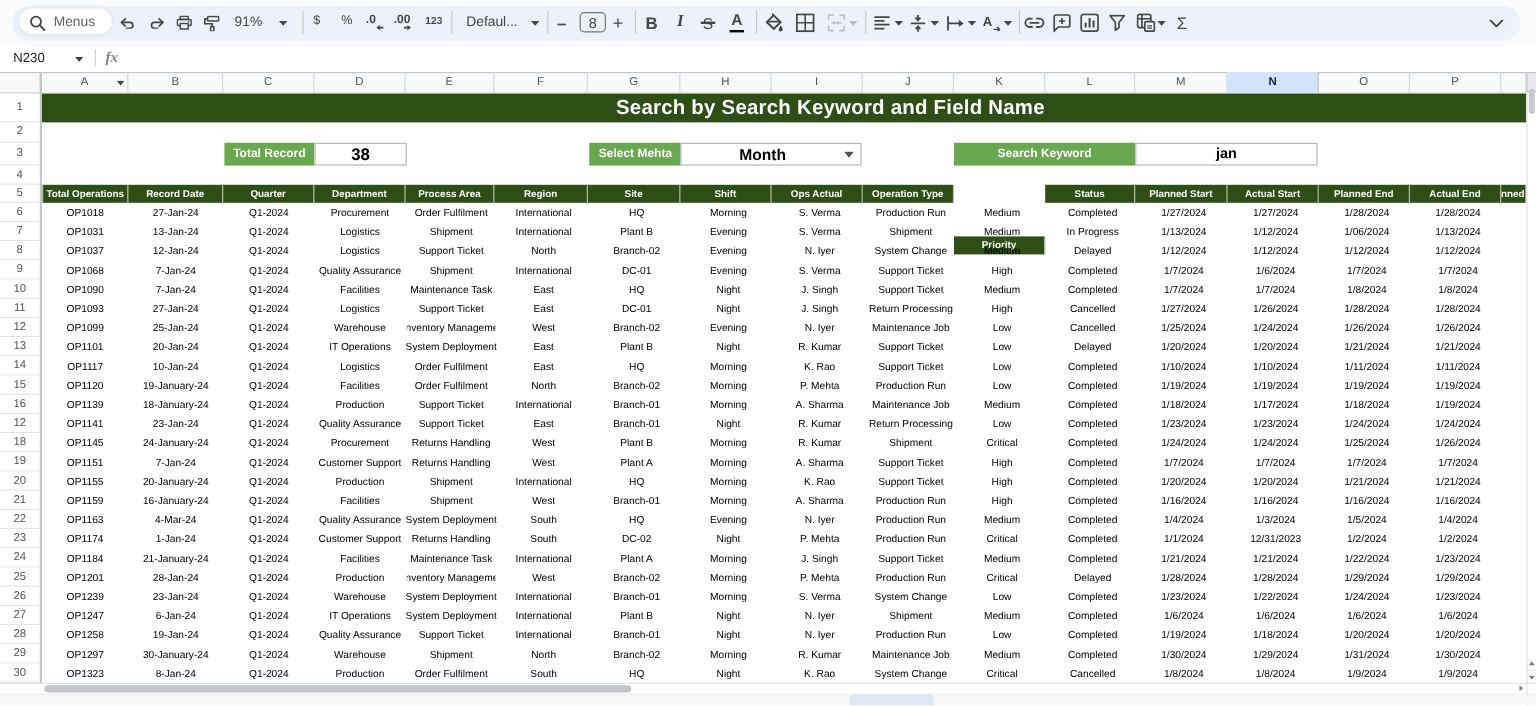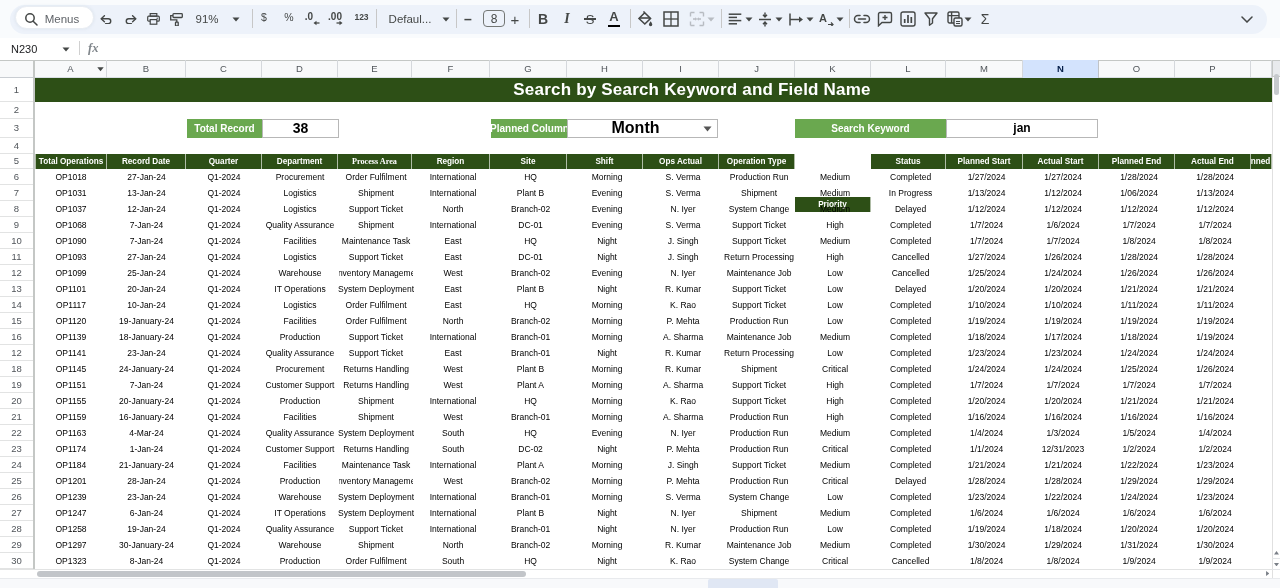--- a/index.html
+++ b/index.html
@@ -221,32 +221,32 @@
 <div class="rn" style="top:472.5px;height:16.0px">25</div>
 <div class="rn" style="top:488.5px;height:16.0px">26</div>
 <div class="rn" style="top:504.5px;height:16.0px">27</div>
 <div class="rn" style="top:520.5px;height:16.0px">28</div>
 <div class="rn" style="top:536.5px;height:16.0px">29</div>
 <div class="rn" style="top:552.5px;height:16.0px">30</div>
 <div class="abs" style="left:35px;top:78px;width:1237px;height:24px;background:#2d4f16"></div>
 <div class="abs" style="left:352px;top:78px;width:680px;height:24px;display:flex;align-items:center;justify-content:center;color:#fff;font-weight:bold;font-size:17px;letter-spacing:0.2px">Search by Search Keyword and Field Name</div>
 <div class="cell gbox" style="left:187px;top:118.5px;width:75px;height:19.0px">Total Record</div>
 <div class="cell wbox" style="left:262px;top:118.5px;width:77px;height:19.0px;font-size:14px">38</div>
-<div class="cell gbox" style="left:491px;top:118.5px;width:77px;height:19.0px">Planned Column</div>
-<div class="cell wbox" style="left:567px;top:118.5px;width:151px;height:19.0px;font-size:16px;padding-right:14px">Month</div>
+<div class="cell gbox" style="left:491px;top:118.5px;width:77px;height:19.0px">Select Mehta</div>
+<div class="cell wbox" style="left:567px;top:118.5px;width:151px;height:19.0px;font-size:13px;padding-right:14px">Month</div>
 <svg class="abs" style="left:703px;top:126.0px" width="9" height="6" viewBox="0 0 9 6">
     <path d="M0.5 0.5 L8.5 0.5 L4.5 5.5 Z" fill="#555"></path>
   </svg>
 <div class="cell gbox" style="left:795px;top:118.5px;width:151px;height:19.0px">Search Keyword</div>
 <div class="cell wbox" style="left:946px;top:118.5px;width:152px;height:19.0px;font-size:12px">jan</div>
 <div class="cell hc" style="left:35px;top:153.5px;width:72px;height:15.0px;border-left:1px solid rgba(255,255,255,.62);">Total Operations</div>
 <div class="cell hc" style="left:107px;top:153.5px;width:79px;height:15.0px;">Record Date</div>
 <div class="cell hc" style="left:186px;top:153.5px;width:76px;height:15.0px;">Quarter</div>
 <div class="cell hc" style="left:262px;top:153.5px;width:76px;height:15.0px;">Department</div>
-<div class="cell hc" style="left:338px;top:153.5px;width:74px;height:15.0px;font-family:Liberation Serif, serif;">Process Area</div>
+<div class="cell hc" style="left:338px;top:153.5px;width:74px;height:15.0px;">Process Area</div>
 <div class="cell hc" style="left:412px;top:153.5px;width:78px;height:15.0px;">Region</div>
 <div class="cell hc" style="left:490px;top:153.5px;width:77px;height:15.0px;">Site</div>
 <div class="cell hc" style="left:567px;top:153.5px;width:76px;height:15.0px;">Shift</div>
 <div class="cell hc" style="left:643px;top:153.5px;width:76px;height:15.0px;">Ops Actual</div>
 <div class="cell hc" style="left:719px;top:153.5px;width:76px;height:15.0px;">Operation Type</div>
 <div class="cell hc" style="left:795px;top:153.5px;width:76px;height:15.0px;margin-top:43px;">Priority</div>
 <div class="cell hc" style="left:871px;top:153.5px;width:75px;height:15.0px;">Status</div>
 <div class="cell hc" style="left:946px;top:153.5px;width:77px;height:15.0px;">Planned Start</div>
 <div class="cell hc" style="left:1023px;top:153.5px;width:76px;height:15.0px;">Actual Start</div>
 <div class="cell hc" style="left:1099px;top:153.5px;width:76px;height:15.0px;">Planned End</div>

